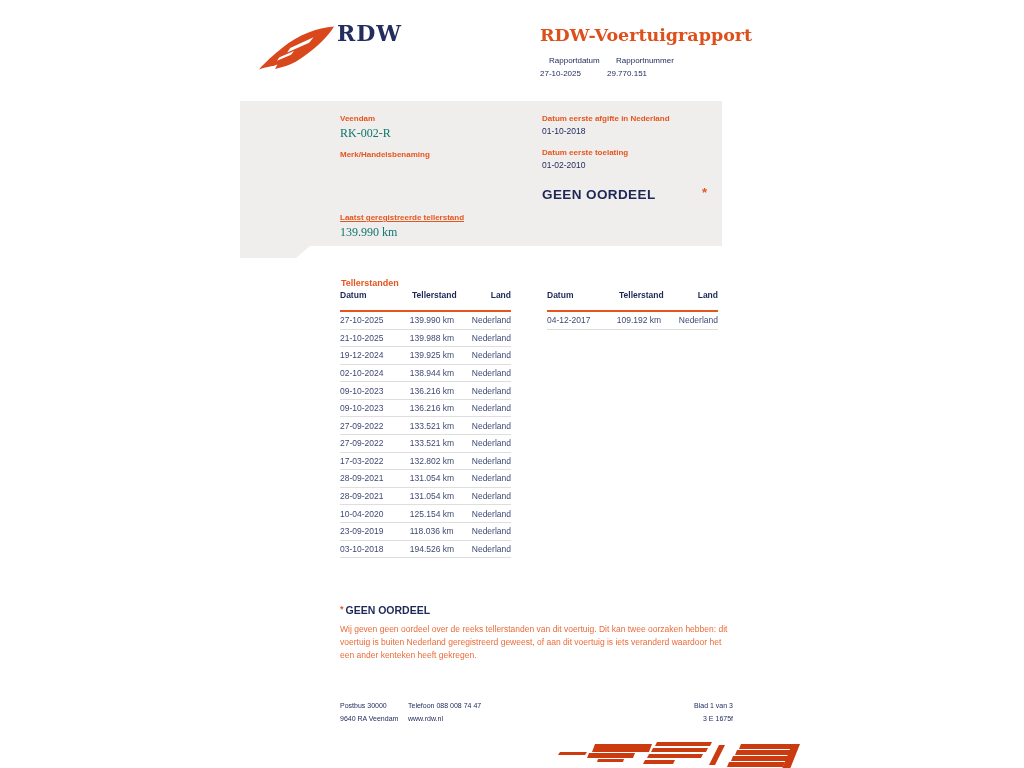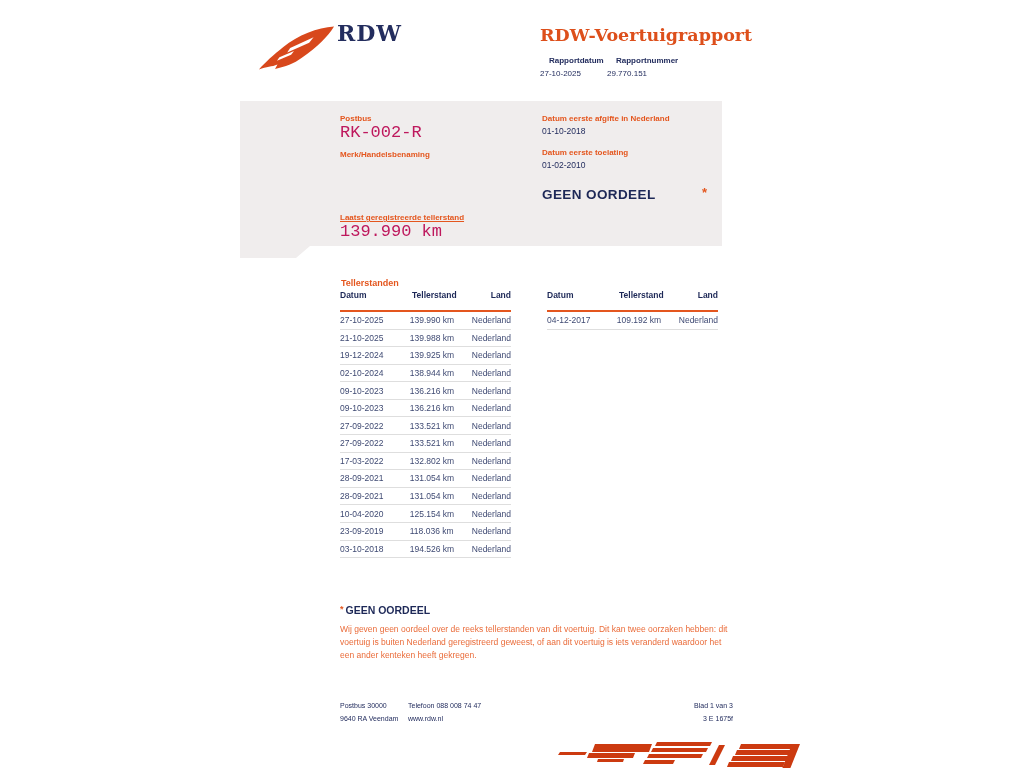--- a/index.html
+++ b/index.html
@@ -6,28 +6,28 @@
   html,body { width:1024px; height:768px; }
   body { background:#ffffff; font-family:"Liberation Sans", sans-serif; position:relative; overflow:hidden; }
   .abs { position:absolute; }
 
   
   .logo-feather { left:257px; top:26px; width:78px; height:44px; }
   .logo-text { left:337px; top:20px; font-family:"DejaVu Serif", serif; font-size:22px; font-weight:600; color:#232d5e; letter-spacing:1px; }
   .report-title { left:540px; top:25px; font-family:"DejaVu Serif", serif; font-size:17.5px; font-weight:700; color:#dd4f1b; }
   .meta-col { top:56px; }
   .meta-col.c0 { left:540px; } .meta-col.c1 { left:607px; }
-  .meta-label { font-size:8px; font-weight:700; color:#232d5e;padding-left:9px; }
+  .meta-label { font-size:8px; font-weight:400; color:#232d5e;padding-left:9px; }
   .meta-value { font-size:8px; color:#232d5e; margin-top:4px; }
 
   
   .panel { left:240px; top:101px; width:482px; height:157px; background:#f0eded;
            clip-path: polygon(0 0, 482px 0, 482px 145px, 70px 145px, 56px 157px, 0 157px); }
   .olabel { font-size:8px; font-weight:700; color:#e4561e; }
-  .bigval { font-family:Liberation Mono, monospace; font-size:17px; color:#be185d; line-height:20px; }
+  .bigval { font-family:Liberation Serif, serif; font-size:12px; color:#0f766e; line-height:20px; }
   .smval  { font-size:8.5px; color:#232d5e; }
   .p-kent-l { left:100px; top:13px; }   .p-kent-v { left:100px; top:22px; }
   .p-merk-l { left:100px; top:49px; }   .p-merk-v { left:100px; top:58px; width:145px; }
   .p-tel-l  { left:100px; top:112px;text-decoration:underline; }  .p-tel-v  { left:100px; top:121px; }
   .p-afg-l  { left:302px; top:13px; }   .p-afg-v  { left:302px; top:25px; }
   .p-toe-l  { left:302px; top:47px; }   .p-toe-v  { left:302px; top:59px; }
   .p-oordeel { left:302px; top:86px; font-size:13.5px; font-weight:700; color:#1d2857; letter-spacing:0.4px; }
   .p-star { left:462px; top:84px; font-size:13px; font-weight:700; color:#e4561e; }
 
   
@@ -70,21 +70,21 @@
   <div class="abs meta-col c0">
     <div class="meta-label">Rapportdatum</div>
     <div class="meta-value">27-10-2025</div>
   </div>
   <div class="abs meta-col c1">
     <div class="meta-label">Rapportnummer</div>
     <div class="meta-value">29.770.151</div>
   </div>
 
   <section class="abs panel">
-    <div class="abs olabel p-kent-l">Postbus</div>
+    <div class="abs olabel p-kent-l">Veendam</div>
     <div class="abs bigval p-kent-v">RK-002-R</div>
     <div class="abs olabel p-merk-l">Merk/Handelsbenaming</div>
     <div class="abs olabel p-tel-l">Laatst geregistreerde tellerstand</div>
     <div class="abs bigval p-tel-v">139.990 km</div>
 
     <div class="abs olabel p-afg-l">Datum eerste afgifte in Nederland</div>
     <div class="abs smval p-afg-v">01-10-2018</div>
     <div class="abs olabel p-toe-l">Datum eerste toelating</div>
     <div class="abs smval p-toe-v">01-02-2010</div>
     <div class="abs p-oordeel">GEEN OORDEEL</div>

